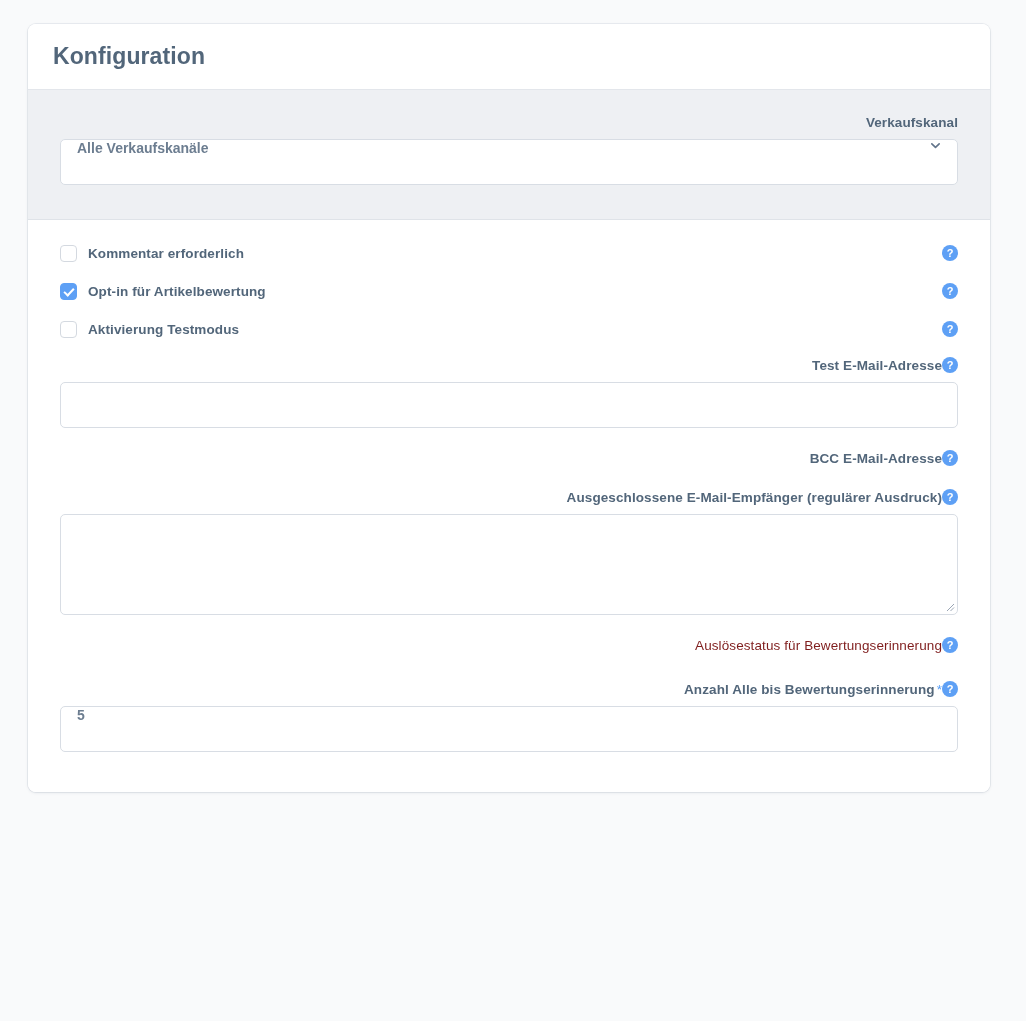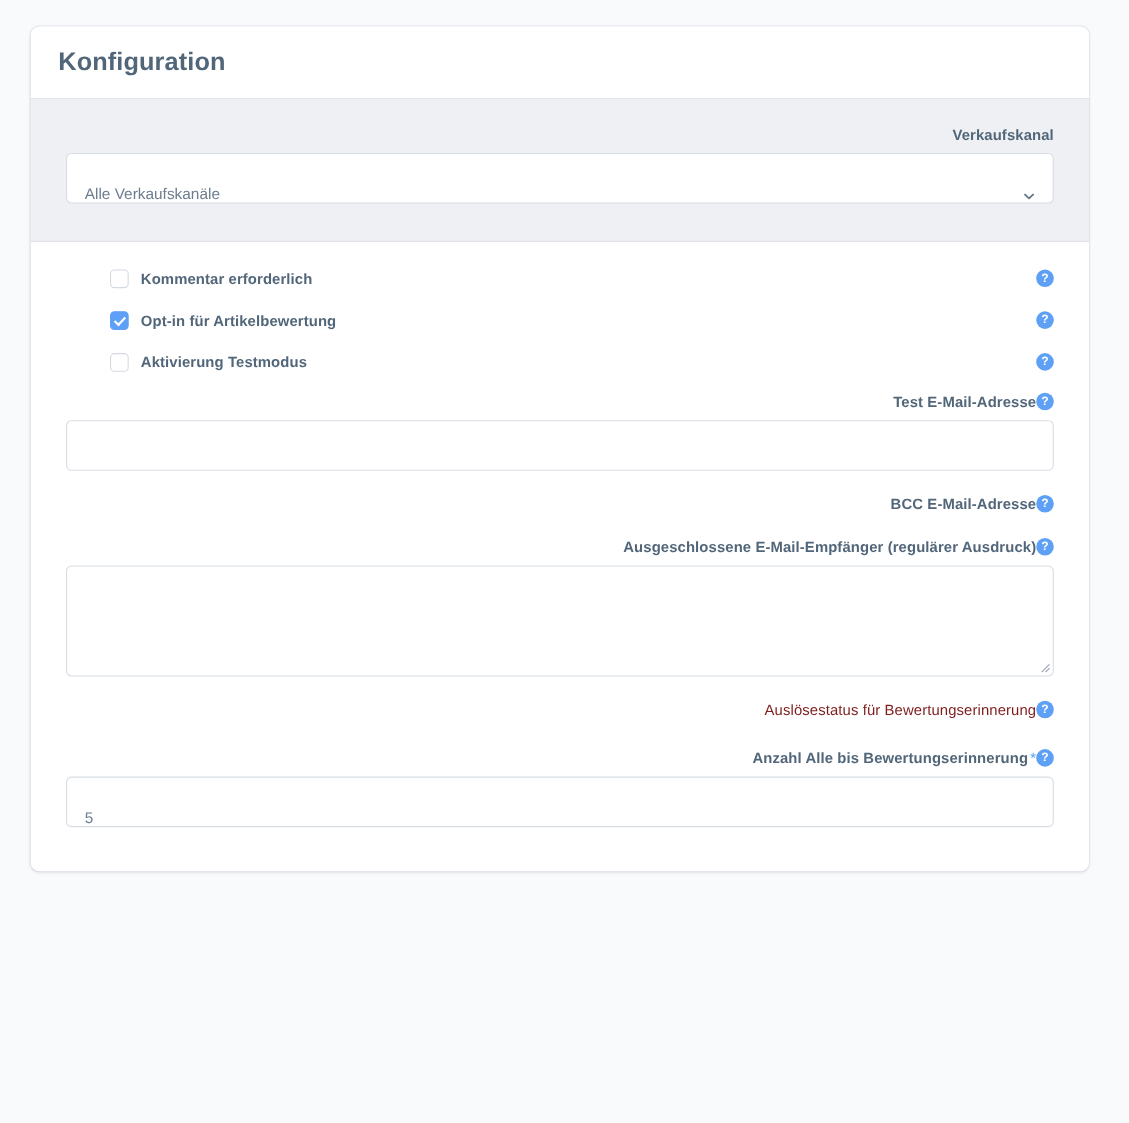--- a/index.html
+++ b/index.html
@@ -107,21 +107,22 @@
     width: 100%;
     height: 46px;
     background: #ffffff;
     border: 1px solid #d8dde4;
     border-radius: 5px;
     padding: 0 16px;
     font-size: 14px;
     color: #6c7d90;
     font-family: "Liberation Sans", sans-serif;
     display: flex;
-    align-items: flex-end;
+    align-items: flex-start;
+    font-weight: bold;
   }
 
   .select {
     justify-content: space-between;
     cursor: pointer;
   }
   .chevron {
     width: 11px;
     height: 11px;
     flex: 0 0 11px;
@@ -153,21 +154,20 @@
   }
   .resize-grip svg { display: block; }
 
   
   .check-row {
     display: flex;
     align-items: center;
     justify-content: space-between;
     height: 22px;
     margin-bottom: 16px;
-    margin-left: 40px;
   }
   .check-left { display: flex; align-items: center; gap: 11px; }
 
   .checkbox {
     width: 17px;
     height: 17px;
     border-radius: 4px;
     border: 1px solid #d4d9e0;
     background: #ffffff;
     flex: 0 0 17px;

